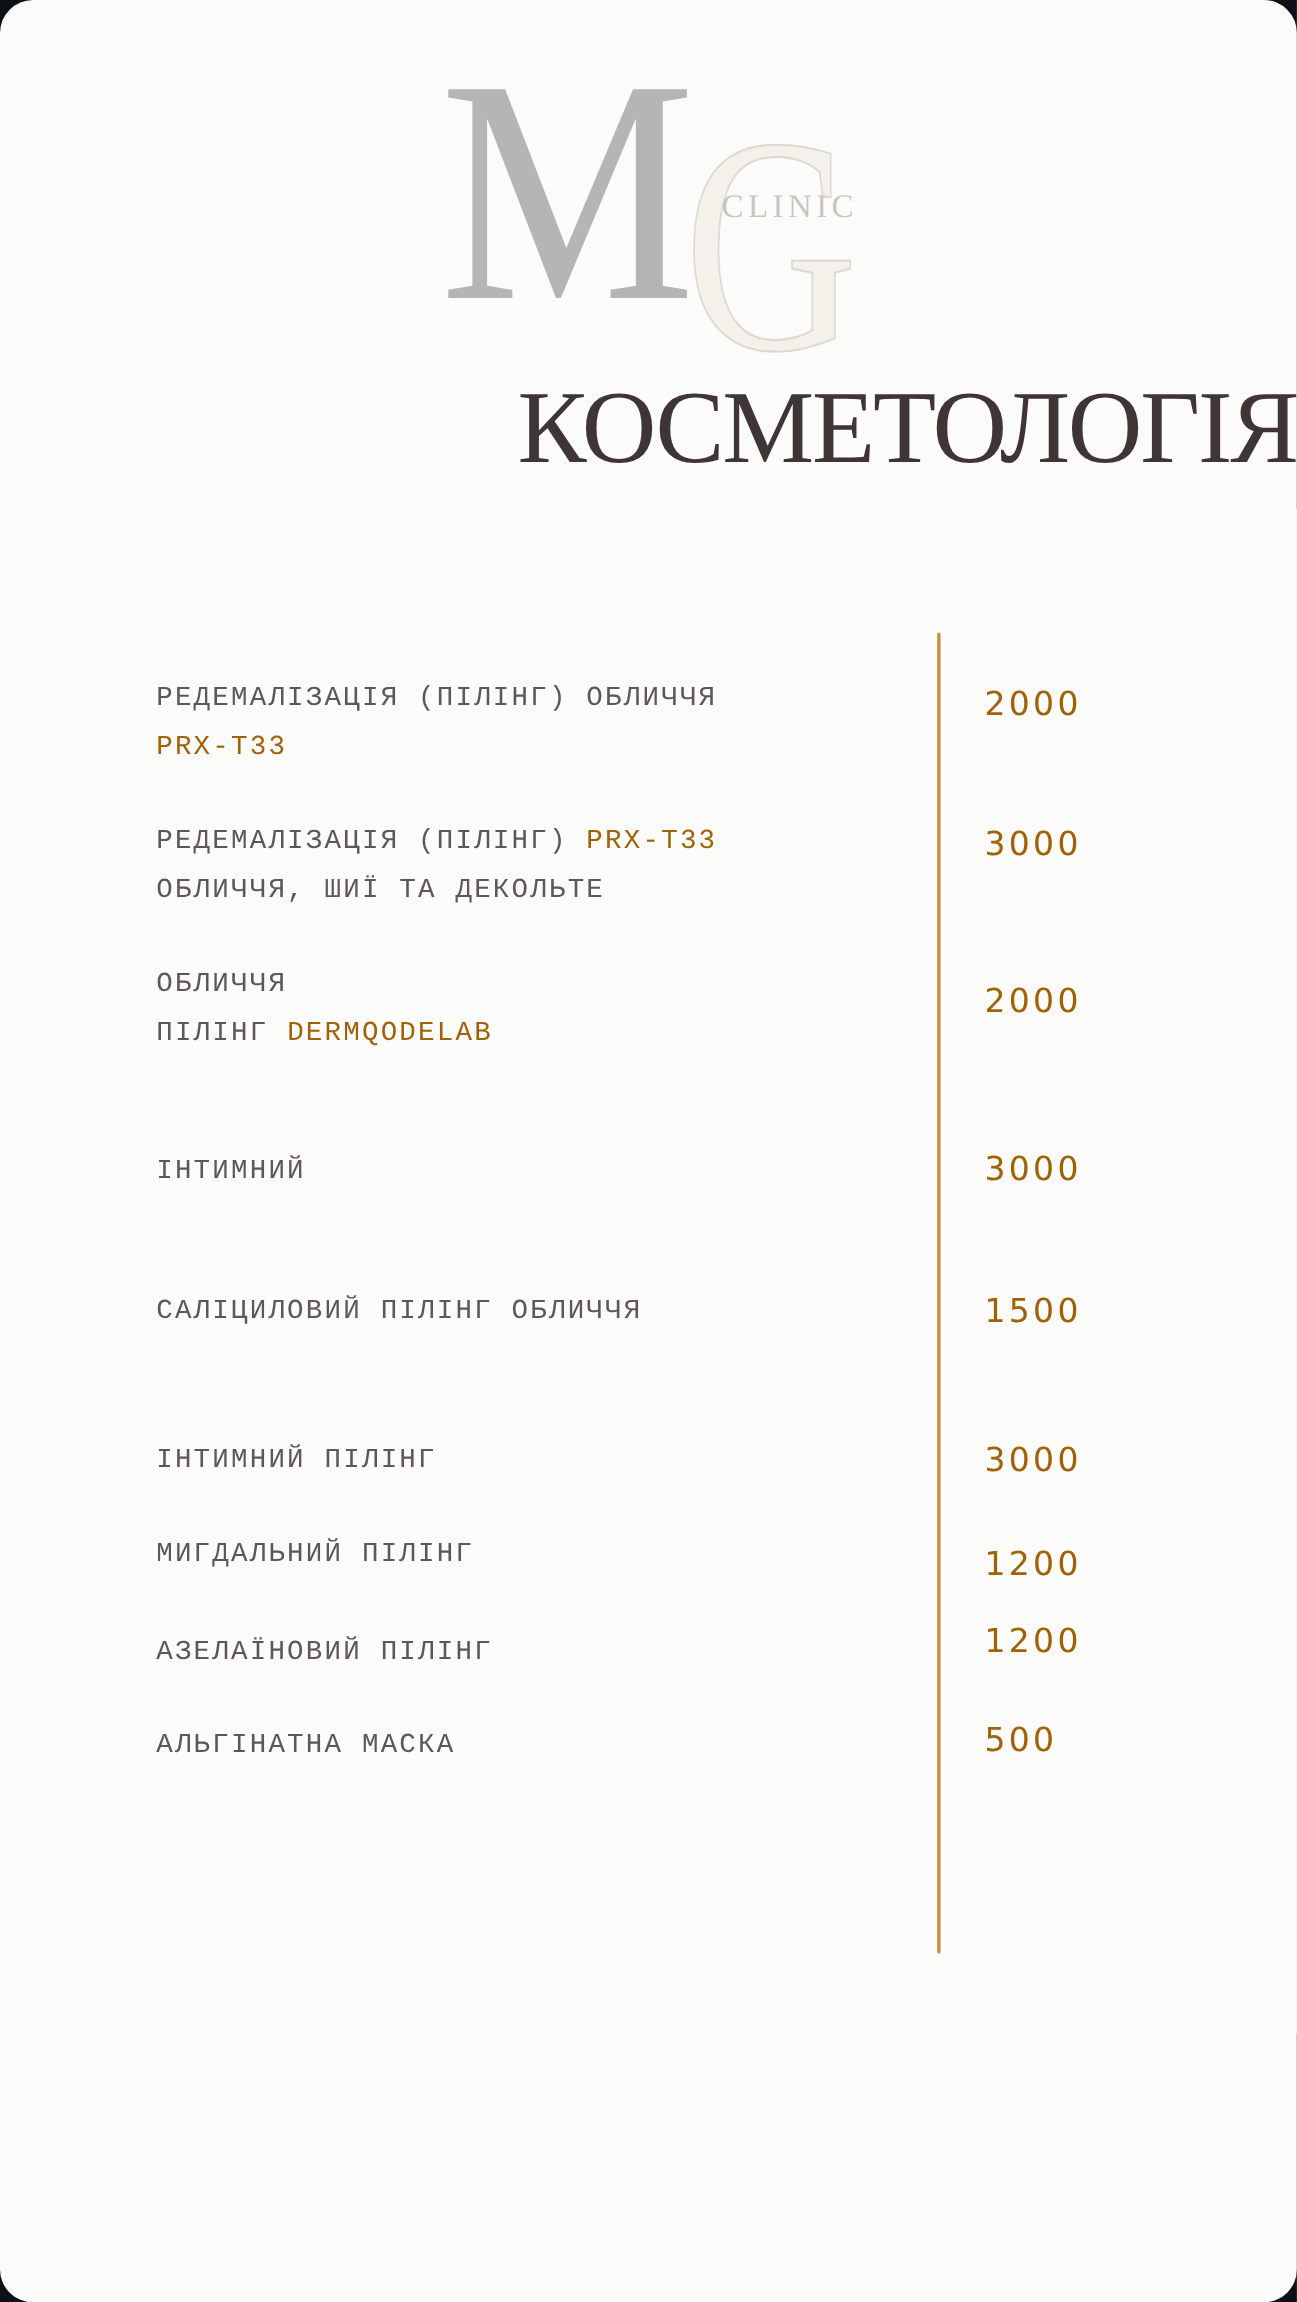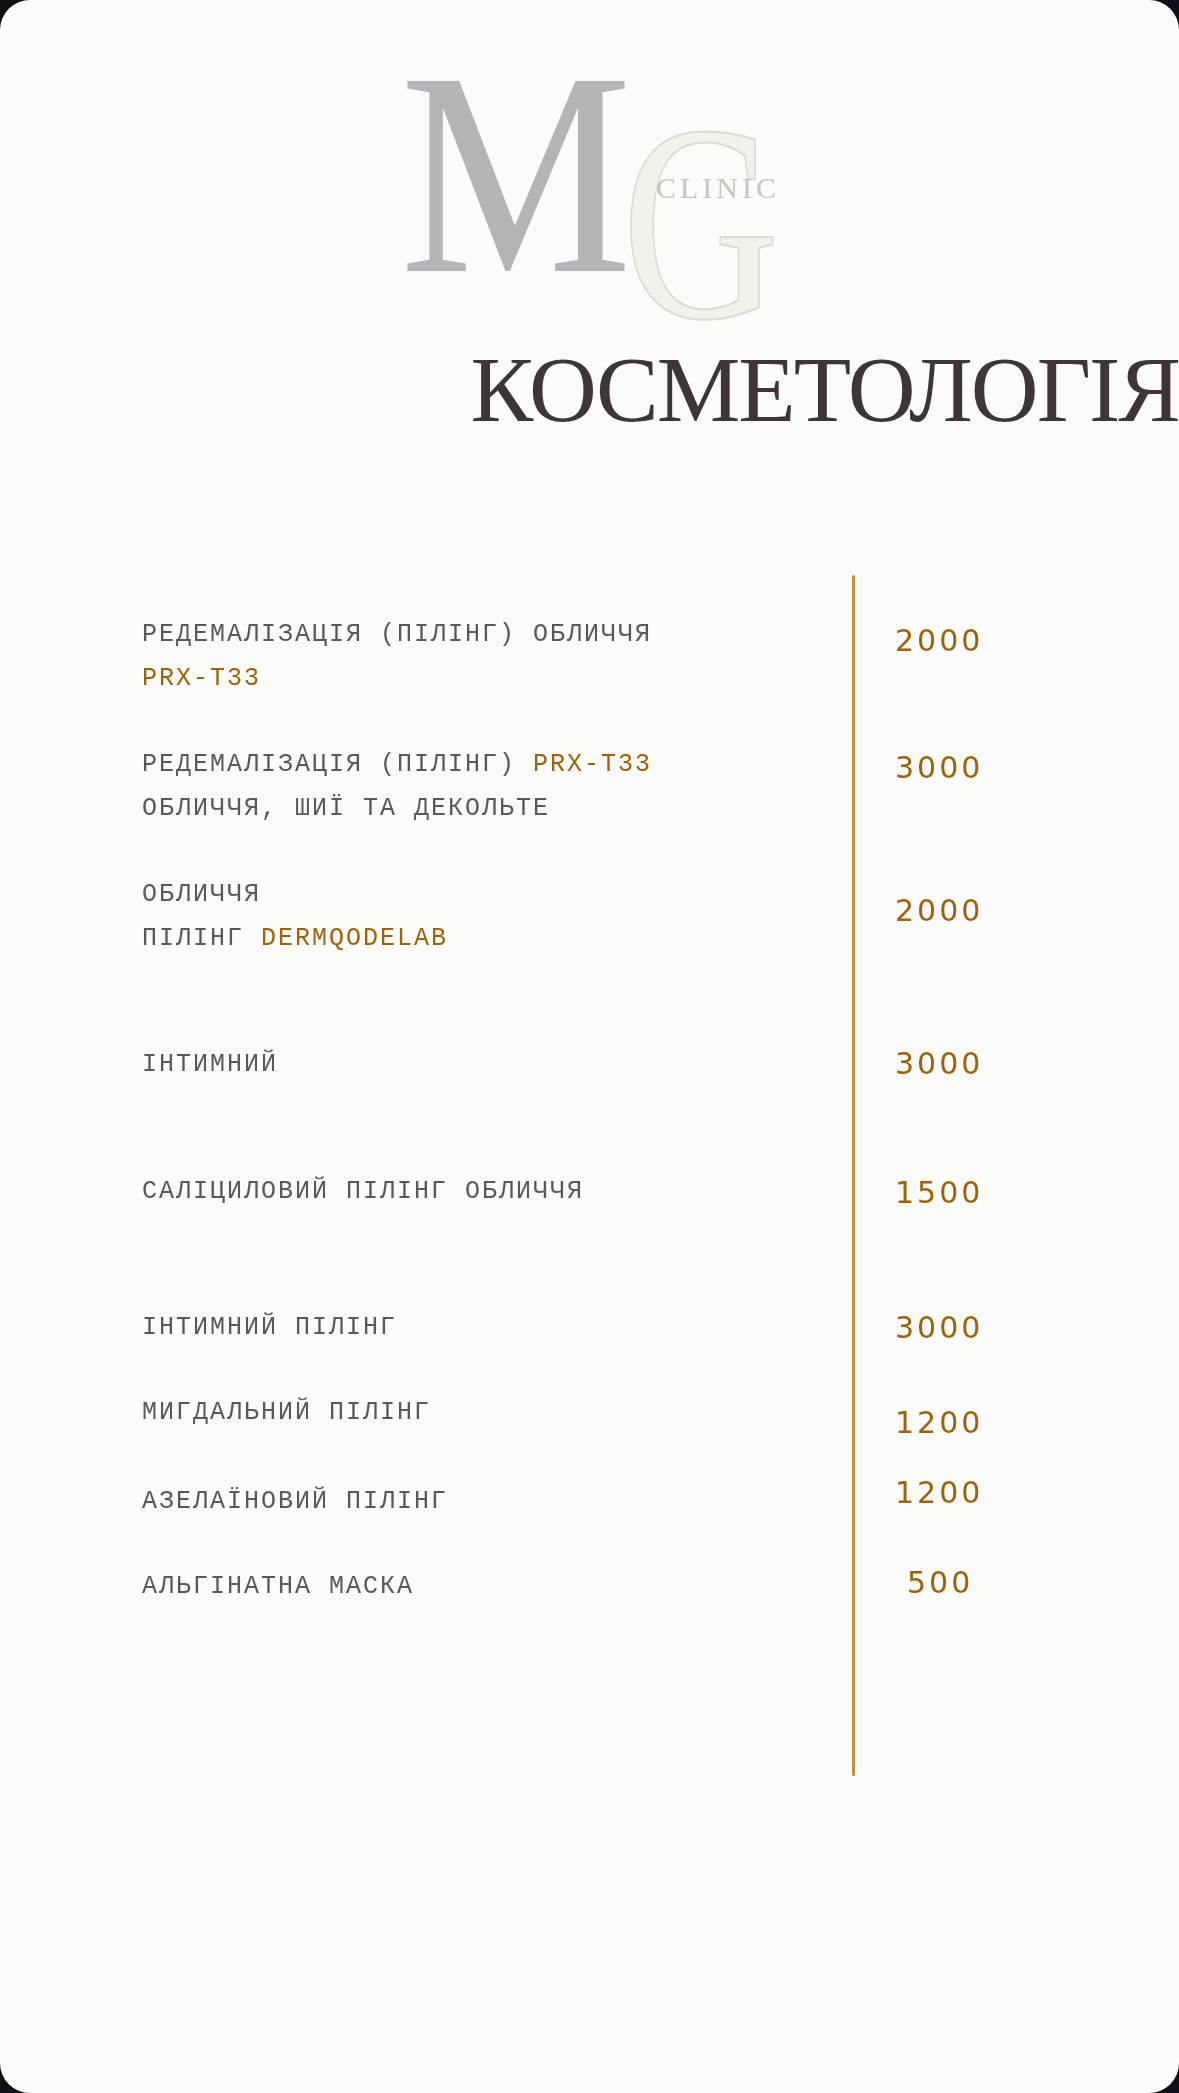--- a/index.html
+++ b/index.html
@@ -146,19 +146,19 @@
         <div class="service-line"><span class="seg">МИГДАЛЬНИЙ ПІЛІНГ</span></div>
       </div>
       <div class="price" style="top: 1405px;">1200</div>
       <div class="service" style="top: 1480px;">
         <div class="service-line"><span class="seg">АЗЕЛАЇНОВИЙ ПІЛІНГ</span></div>
       </div>
       <div class="price" style="top: 1475px;">1200</div>
       <div class="service" style="top: 1565px;">
         <div class="service-line"><span class="seg">АЛЬГІНАТНА МАСКА</span></div>
       </div>
-      <div class="price" style="top: 1565px; margin-left: 12px;">500</div>
+      <div class="price" style="top: 1565px;">500</div>
     </div>
 
   <div class="divider"></div>
 
 
 </div>
 
 </body></html>

